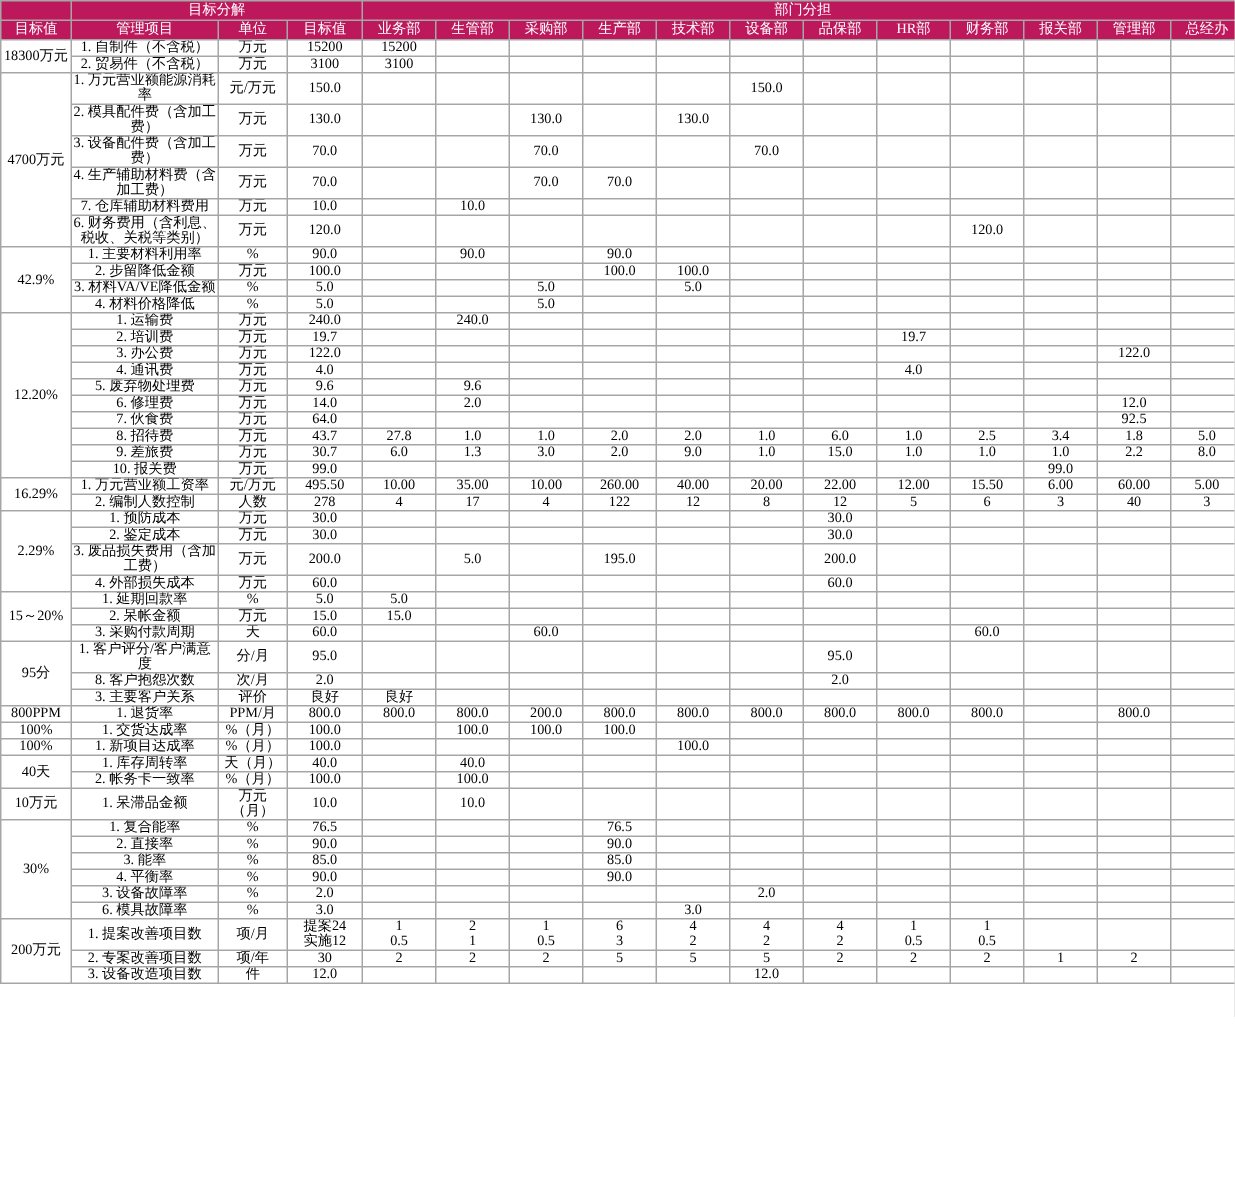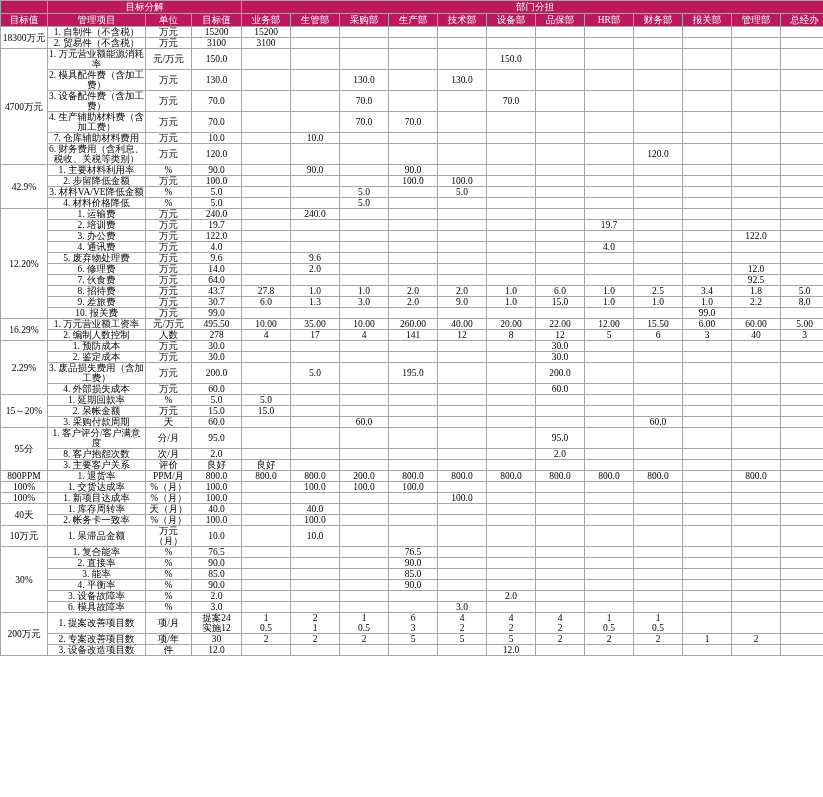--- a/index.html
+++ b/index.html
@@ -483,21 +483,21 @@
           <td class="num">60.00</td>
           <td class="num">5.00</td>
         </tr>
         <tr>
           <td>2. 编制人数控制</td>
           <td>人数</td>
           <td class="num">278</td>
           <td class="num">4</td>
           <td class="num">17</td>
           <td class="num">4</td>
-          <td class="num">141</td>
+          <td class="num">122</td>
           <td class="num">12</td>
           <td class="num">8</td>
           <td class="num">12</td>
           <td class="num">5</td>
           <td class="num">6</td>
           <td class="num">3</td>
           <td class="num">40</td>
           <td class="num">3</td>
         </tr>
         <tr>

